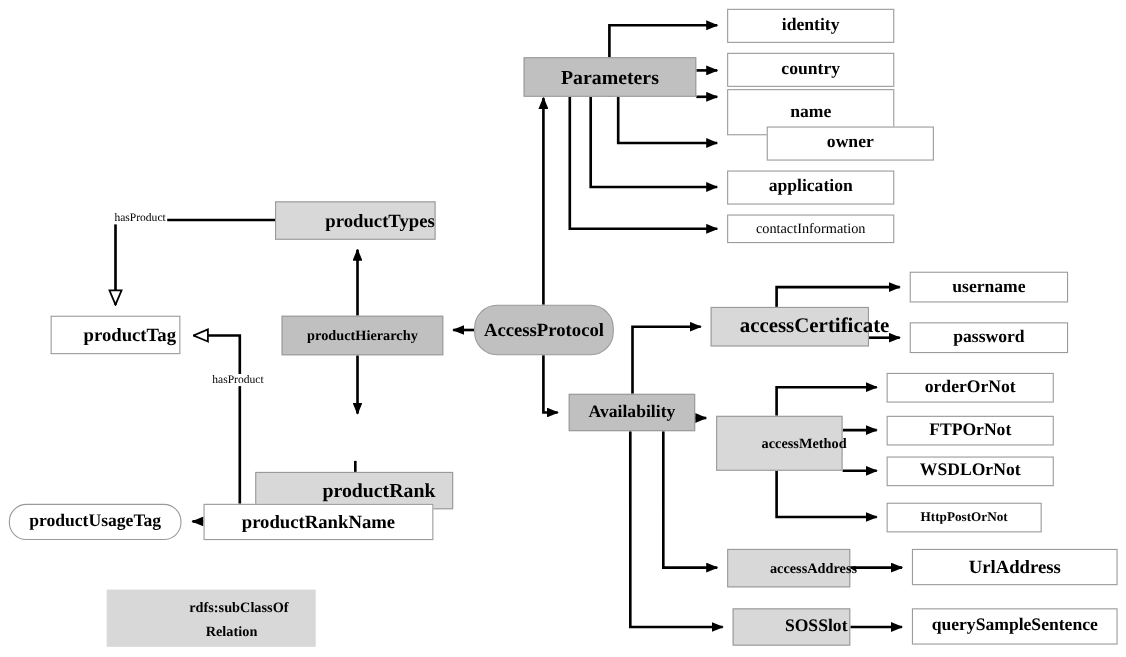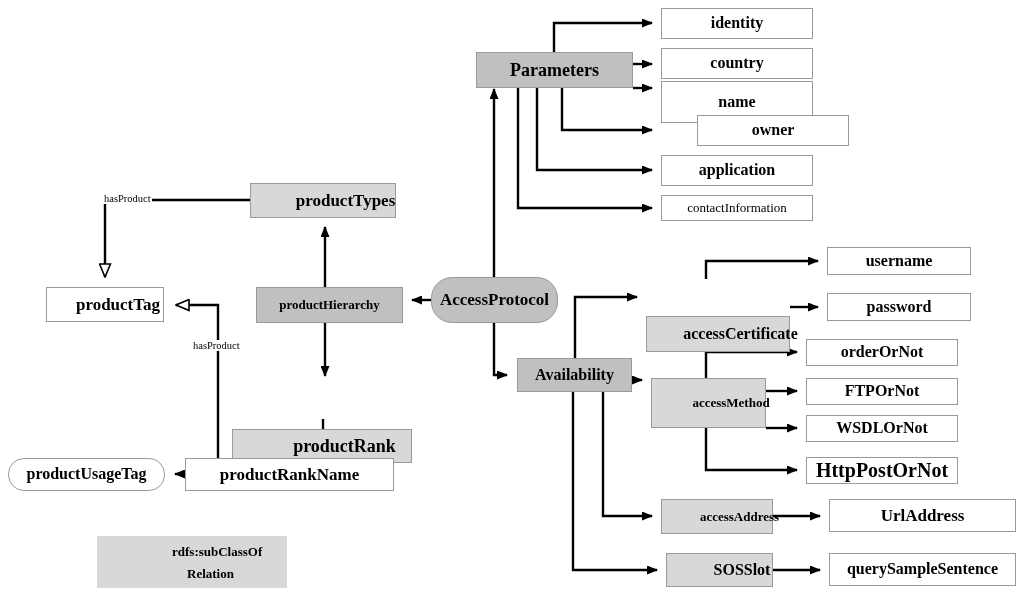--- a/index.html
+++ b/index.html
@@ -106,28 +106,28 @@
     <div class="node plain bold" style="left: 8px; top: 458px; width: 157px; height: 33px; font-size: 16px; border-radius: 16px;">productUsageTag</div>
     <div class="node plain bold" style="left: 185px; top: 458px; width: 209px; height: 33px; font-size: 17px;">productRankName</div>
     <div class="node mgray bold" style="left: 431px; top: 277px; width: 127px; height: 46px; font-size: 17px; border-radius: 21px;">AccessProtocol</div>
     <div class="node mgray bold" style="left: 476px; top: 52px; width: 157px; height: 36px; font-size: 18px;">Parameters</div>
     <div class="node plain bold" style="left: 661px; top: 8px; width: 152px; height: 31px; font-size: 16px;">identity</div>
     <div class="node plain bold" style="left: 661px; top: 48px; width: 152px; height: 31px; font-size: 16px;">country</div>
     <div class="node plain bold" style="left: 661px; top: 81px; width: 152px; height: 42px; font-size: 16px;">name</div>
     <div class="node plain bold" style="left: 661px; top: 115px; width: 152px; height: 31px; font-size: 16px; margin-left: 36px;">owner</div>
     <div class="node plain bold" style="left: 661px; top: 155px; width: 152px; height: 31px; font-size: 16px;">application</div>
     <div class="node plain" style="left: 661px; top: 195px; width: 152px; height: 26px; font-size: 13px;">contactInformation</div>
-    <div class="node lgray bold" style="left: 646px; top: 279px; width: 144px; height: 36px; font-size: 16px; margin-top: 37px;">accessCertificate</div>
+    <div class="node lgray bold" style="left: 646px; top: 279px; width: 144px; height: 36px; font-size: 19px;">accessCertificate</div>
     <div class="node plain bold" style="left: 827px; top: 247px; width: 144px; height: 28px; font-size: 16px;">username</div>
     <div class="node plain bold" style="left: 827px; top: 293px; width: 144px; height: 28px; font-size: 16px;">password</div>
     <div class="node mgray bold" style="left: 517px; top: 358px; width: 115px; height: 34px; font-size: 16px;">Availability</div>
     <div class="node lgray bold" style="left: 651px; top: 378px; width: 115px; height: 50px; font-size: 13px;">accessMethod</div>
     <div class="node plain bold" style="left: 806px; top: 339px; width: 152px; height: 27px; font-size: 16px;">orderOrNot</div>
     <div class="node plain bold" style="left: 806px; top: 378px; width: 152px; height: 27px; font-size: 16px;">FTPOrNot</div>
     <div class="node plain bold" style="left: 806px; top: 415px; width: 152px; height: 27px; font-size: 16px;">WSDLOrNot</div>
-    <div class="node plain bold" style="left: 806px; top: 457px; width: 152px; height: 27px; font-size: 20px;">HttpPostOrNot</div>
+    <div class="node plain bold" style="left: 806px; top: 457px; width: 141px; height: 27px; font-size: 12px;">HttpPostOrNot</div>
     <div class="node lgray bold" style="left: 661px; top: 499px; width: 112px; height: 35px; font-size: 13px;">accessAddress</div>
     <div class="node plain bold" style="left: 829px; top: 499px; width: 187px; height: 33px; font-size: 17px;">UrlAddress</div>
     <div class="node lgray bold" style="left: 666px; top: 553px; width: 107px; height: 34px; font-size: 16px;">SOSSlot</div>
     <div class="node plain bold" style="left: 829px; top: 553px; width: 187px; height: 33px; font-size: 16px;">querySampleSentence</div>
     <div class="edge-label" style="left: 103px; top: 193px;">hasProduct</div>
     <div class="edge-label" style="left: 192px; top: 340px;">hasProduct</div>
   </div>
 
 </body></html>

